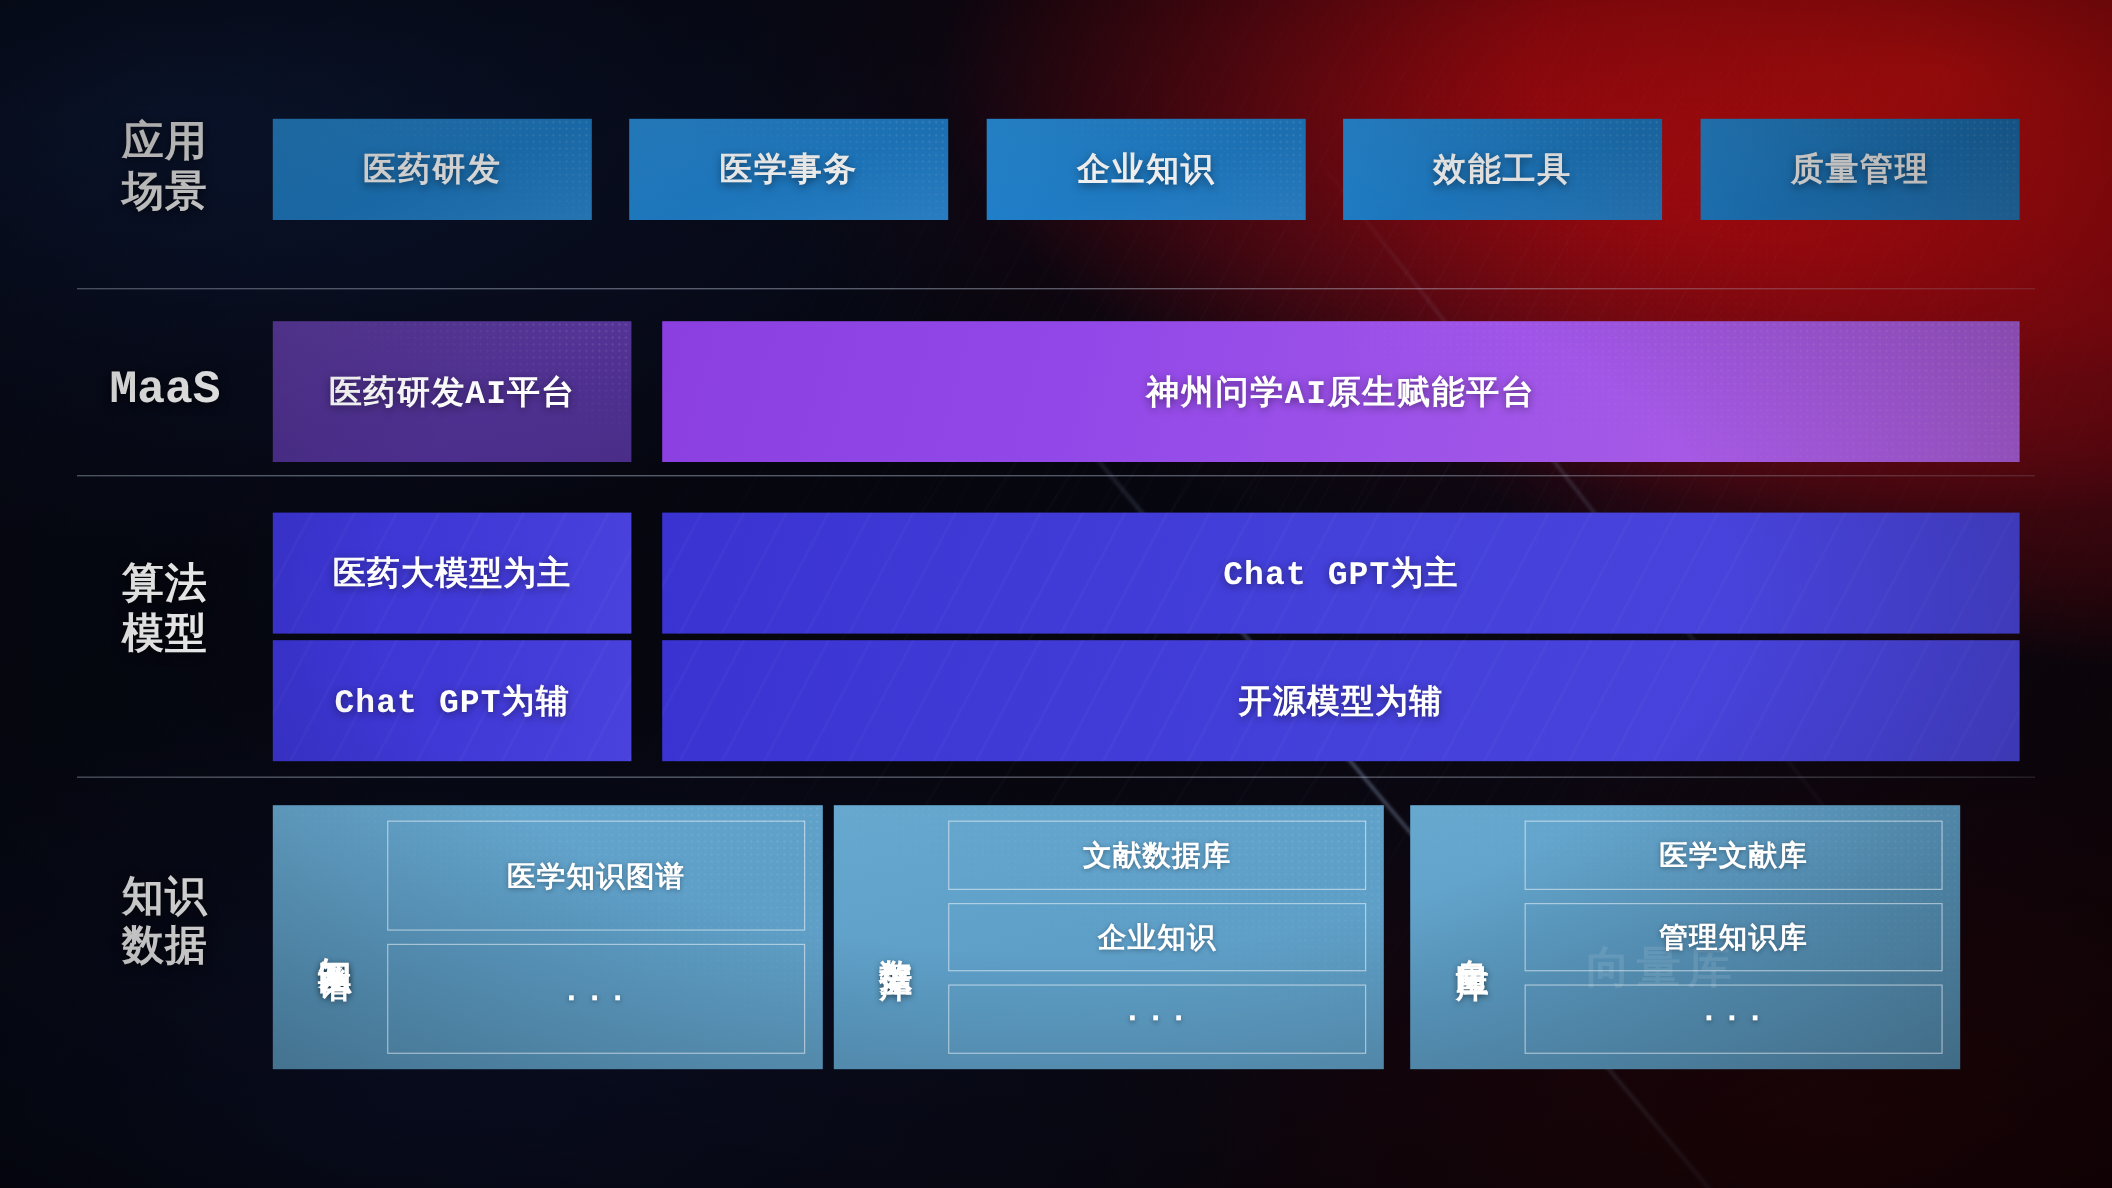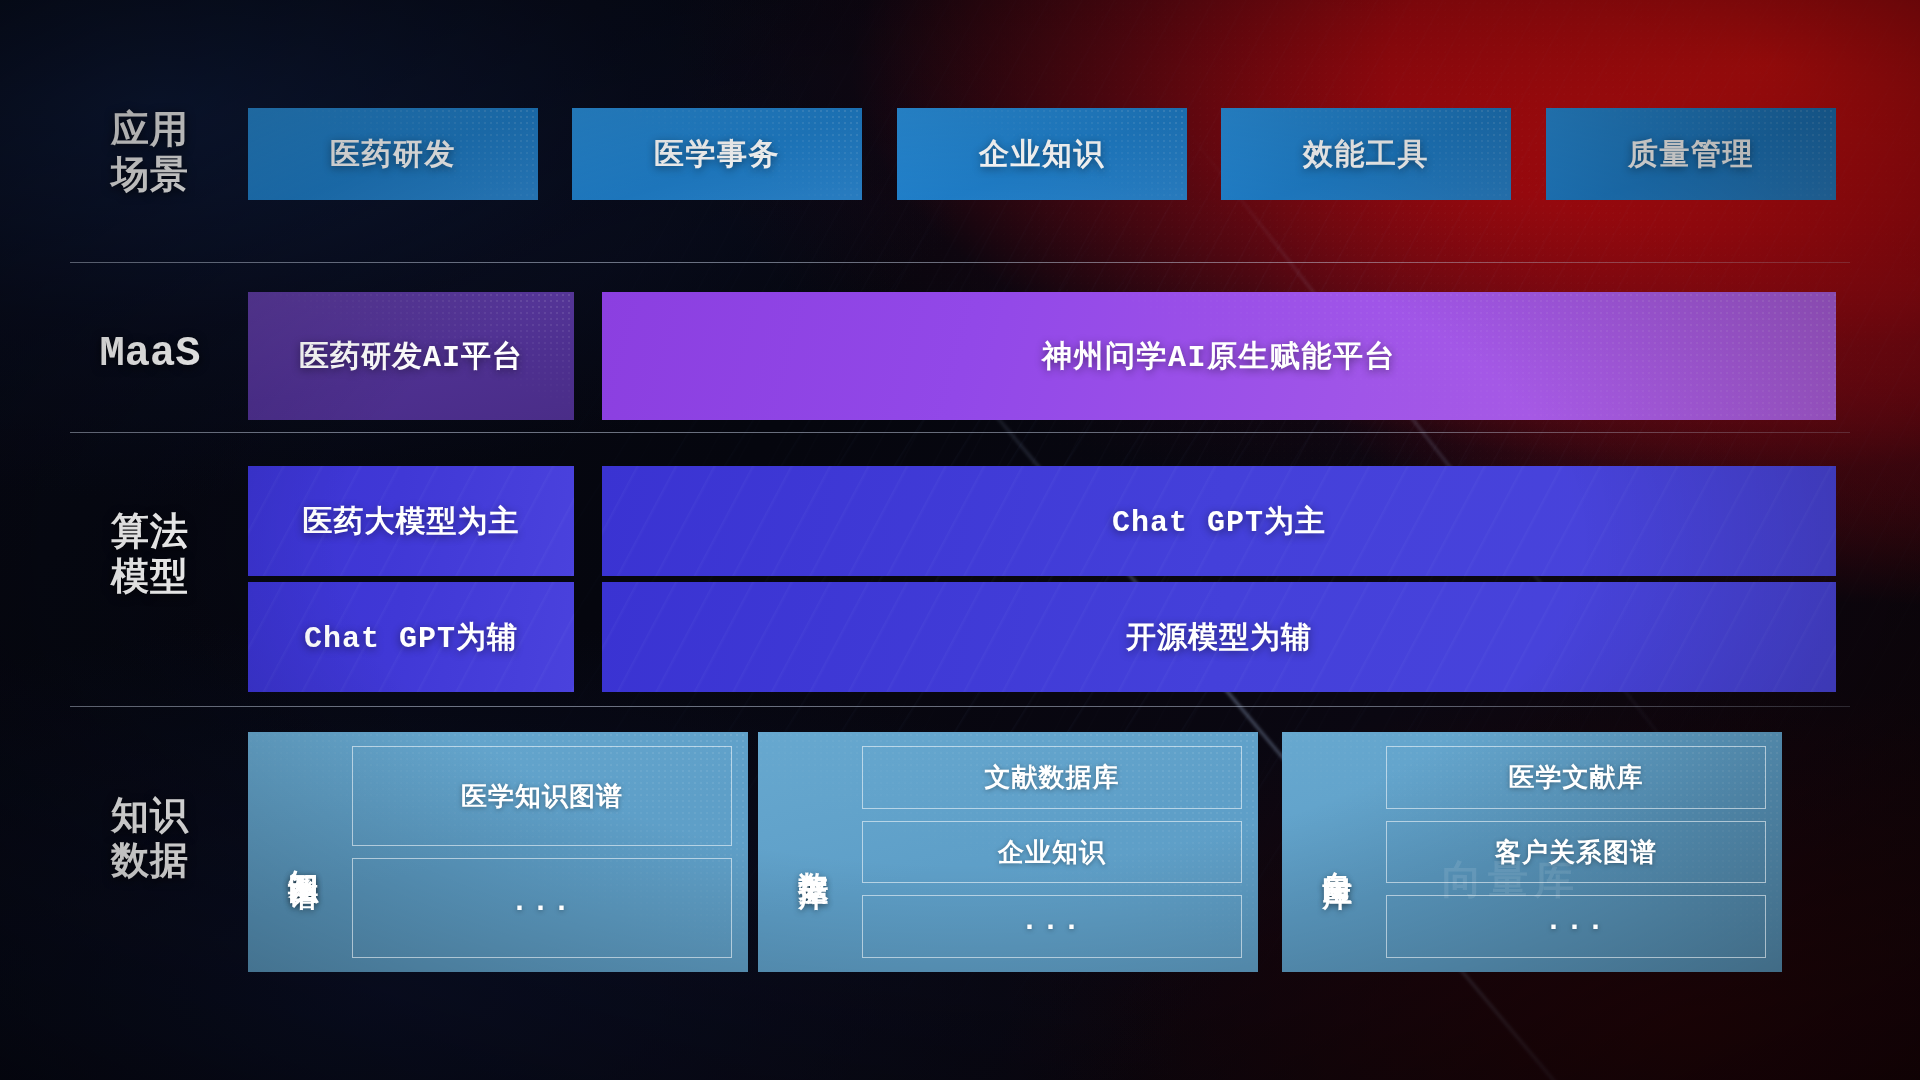--- a/index.html
+++ b/index.html
@@ -312,21 +312,21 @@
         <div class="kd-item">文献数据库</div>
         <div class="kd-item">企业知识</div>
         <div class="kd-item ellipsis">···</div>
       </div>
     </div>
 
     <div class="kd-group" style="left:1282px; top:732px; width:500px; height:240px;">
       <div class="kd-title">向量库</div>
       <div class="kd-items">
         <div class="kd-item">医学文献库</div>
-        <div class="kd-item">客户关系图谱</div>
+        <div class="kd-item">管理知识库</div>
         <div class="kd-item ellipsis">···</div>
       </div>
       <div class="watermark" style="left:160px; top:120px;">向量库</div>
     </div>
 
   </div>
 
   <div class="bg-vignette"></div>
 </div>
 

